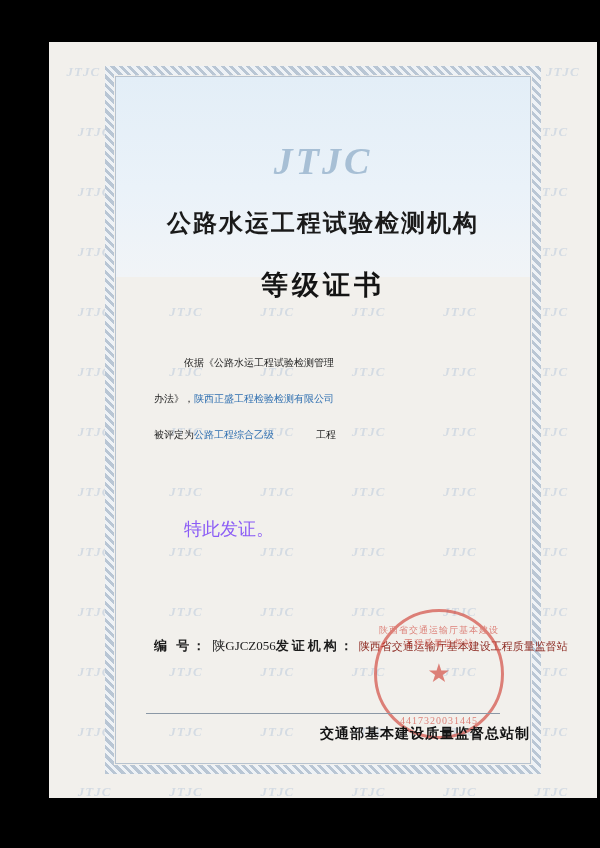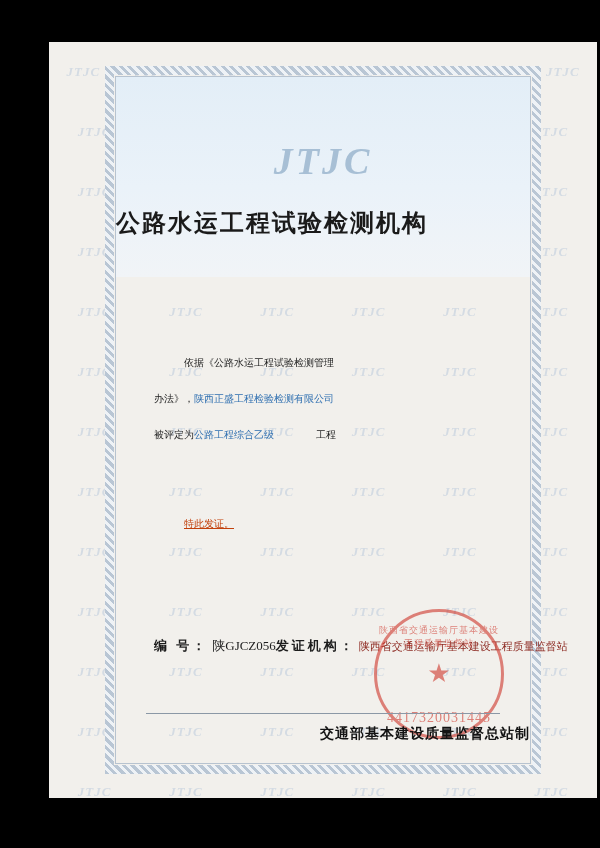--- a/index.html
+++ b/index.html
@@ -97,21 +97,21 @@
     position: absolute;
     left: 67px;
     top: 35px;
     width: 414px;
     height: 688px;
   }
   .title1 {
     position: absolute;
     top: 130px;
     width: 414px;
-    text-align: left;
+    text-align: center;
     font-size: 24px;
     font-weight: bold;
     color: #1a1a1a;
     letter-spacing: 2px;
   }
   .title2 {
     position: absolute;
     top: 190px;
     width: 414px;
     text-align: center;
@@ -141,23 +141,22 @@
   }
   .gap {
     display: inline-block;
     width: 42px;
   }
   .special {
     position: absolute;
     top: 440px;
     left: 38px;
     width: 344px;
-    font-size: 10px;
-    color: #c2410c;
-    text-decoration: underline;
+    font-size: 18px;
+    color: #8b5cf6;
   }
   
   .info {
     position: absolute;
     left: 38px;
     top: 560px;
     width: 348px;
     font-size: 13px;
     color: #1d1d1d;
   }
@@ -224,21 +223,21 @@
     text-align: center;
     font-size: 9px;
     letter-spacing: 1px;
   }
   .seal-bottom {
     position: absolute;
     left: 0;
     bottom: 10px;
     width: 124px;
     text-align: center;
-    font-size: 14px;
+    font-size: 10px;
     letter-spacing: 1px;
   }
 </style>
 </head>
 <body>
 
 <div class="page">
   <div class="cert">
 
     <div class="wm">
@@ -353,20 +352,21 @@
     <div class="banner">
       <div class="ghost-jtjc">JTJC</div>
     </div>
 
     <div class="border-outer"></div>
     <div class="border-inner"></div>
 
     <div class="content">
 
       <div class="title1">公路水运工程试验检测机构</div>
+      <div class="title2">等级证书</div>
 
       <div class="body-block">
         <div class="body-line">
           <span class="indent"></span><span>依据《公路水运工程试验检测管理</span>
         </div>
         <div class="body-line">
           <span>办法》，</span><span class="blue">陕西正盛工程检验检测有限公司</span>
         </div>
         <div class="body-line">
           <span>被评定为</span><span class="blue">公路工程综合乙级</span><span class="gap"></span><span>工程</span>

